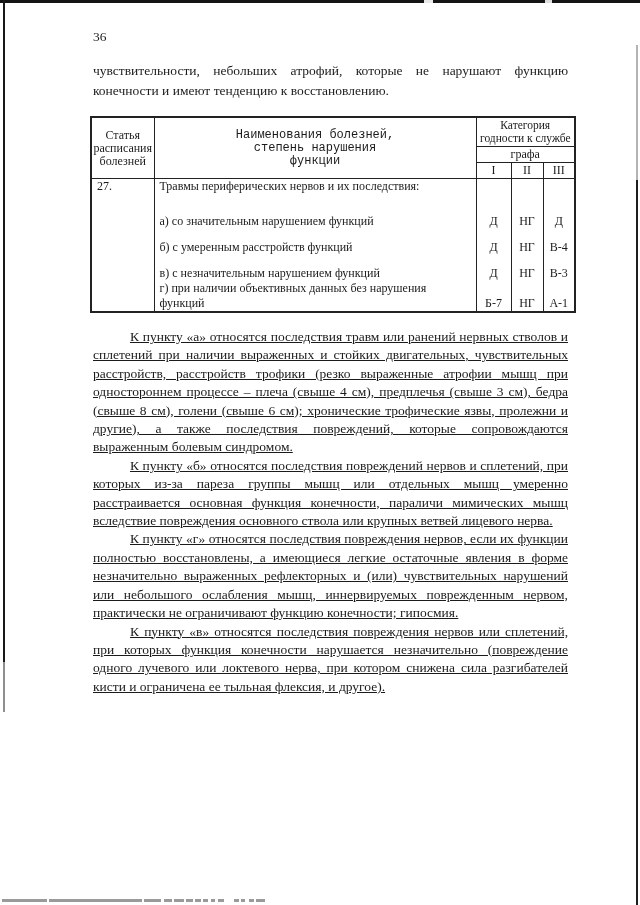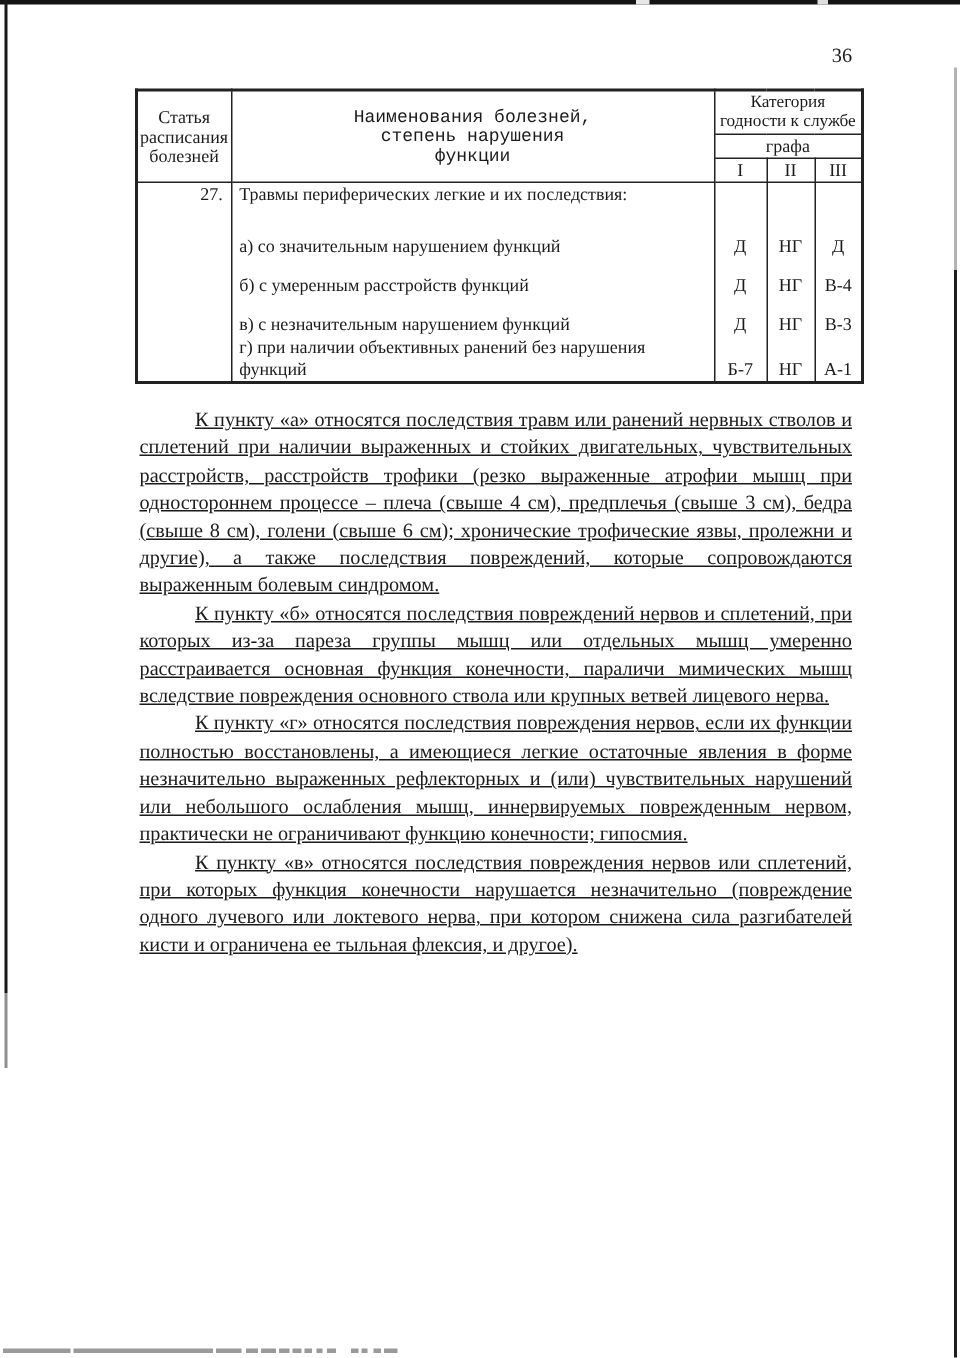--- a/index.html
+++ b/index.html
@@ -37,21 +37,21 @@
   .d12 { left: 241px; width: 4px; }
   .d13 { left: 249px; width: 5px; }
   .d14 { left: 256px; width: 9px; }
 
   
   .content { position: absolute; left: 0; top: 0; width: 640px; }
 
   .page-number {
     margin: 29px 0 0 93px;
     width: 475px;
-    text-align: right;
+    text-align: left;
     font-size: 13.5px;
     line-height: 15px;
   }
 
   .intro {
     margin: 17px 72px 0 93px;
     font-size: 13.5px;
     line-height: 20px;
     text-align: justify;
   }
@@ -78,21 +78,21 @@
   .hr3 { height: 13px; }
   .name-head-inner { display: inline-block; max-width: 180px; font-family: Liberation Mono, monospace; }
   .cat-head { font-size: 11.5px; line-height: 13px; }
   table.sched tbody td {
     border-left: 1px solid #222222;
     border-right: 1px solid #222222;
     border-top: none;
     border-bottom: none;
     padding: 0 5px;
   }
-  .c-article { text-align: right; vertical-align: top; padding-top: 3px; }
+  .c-article { text-align: left; vertical-align: top; padding-top: 3px; }
   .row-title td { height: 24px; vertical-align: top; padding-top: 3px; }
   .row-item  td { height: 26px; vertical-align: bottom; padding-bottom: 3px; }
   .c-val { text-align: center; }
 
   
   .paras { margin: 15px 72px 0 93px; }
   .para {
     margin: 0;
     font-size: 13.5px;
     line-height: 18.4px;
@@ -123,20 +123,21 @@
 <div class="dash d10"></div>
 <div class="dash d11"></div>
 <div class="dash d12"></div>
 <div class="dash d13"></div>
 <div class="dash d14"></div>
 
 <div class="content">
 
   <div class="page-number">36</div>
 
+  <p class="intro">чувствительности, небольших атрофий, которые не нарушают функцию конечности и имеют тенденцию к восстановлению.</p>
 
   <table class="sched">
     <colgroup>
       <col style="width:63px">
       <col style="width:322px">
       <col style="width:35px">
       <col style="width:32px">
       <col style="width:32px">
     </colgroup>
     <thead>
@@ -152,21 +153,21 @@
       </tr>
       <tr class="hr3">
         <td>I</td>
         <td>II</td>
         <td>III</td>
       </tr>
     </thead>
     <tbody>
       <tr class="row-title">
         <td rowspan="5" class="c-article">27.</td>
-        <td>Травмы периферических легкие и их последствия:</td>
+        <td>Травмы периферических нервов и их последствия:</td>
         <td class="c-val"></td>
         <td class="c-val"></td>
         <td class="c-val"></td>
       </tr>
       <tr class="row-item">
         <td>а) со значительным нарушением функций</td>
         <td class="c-val">Д</td>
         <td class="c-val">НГ</td>
         <td class="c-val">Д</td>
       </tr>
@@ -176,21 +177,21 @@
         <td class="c-val">НГ</td>
         <td class="c-val">В-4</td>
       </tr>
       <tr class="row-item">
         <td>в) с незначительным нарушением функций</td>
         <td class="c-val">Д</td>
         <td class="c-val">НГ</td>
         <td class="c-val">В-3</td>
       </tr>
       <tr class="row-item">
-        <td>г) при наличии объективных ранений без нарушения функций</td>
+        <td>г) при наличии объективных данных без нарушения функций</td>
         <td class="c-val">Б-7</td>
         <td class="c-val">НГ</td>
         <td class="c-val">А-1</td>
       </tr>
     </tbody>
   </table>
 
   <div class="paras">
     <p class="para">К пункту «а» относятся последствия травм или ранений нервных стволов и сплетений при наличии выраженных и стойких двигательных, чувствительных расстройств, расстройств трофики (резко выраженные атрофии мышц при одностороннем процессе – плеча (свыше 4 см), предплечья (свыше 3 см), бедра (свыше 8 см), голени (свыше 6 см); хронические трофические язвы, пролежни и другие), а также последствия повреждений, которые сопровождаются выраженным болевым синдромом.</p>
     <p class="para">К пункту «б» относятся последствия повреждений нервов и сплетений, при которых из-за пареза группы мышц или отдельных мышц умеренно расстраивается основная функция конечности, параличи мимических мышц вследствие повреждения основного ствола или крупных ветвей лицевого нерва.</p>

